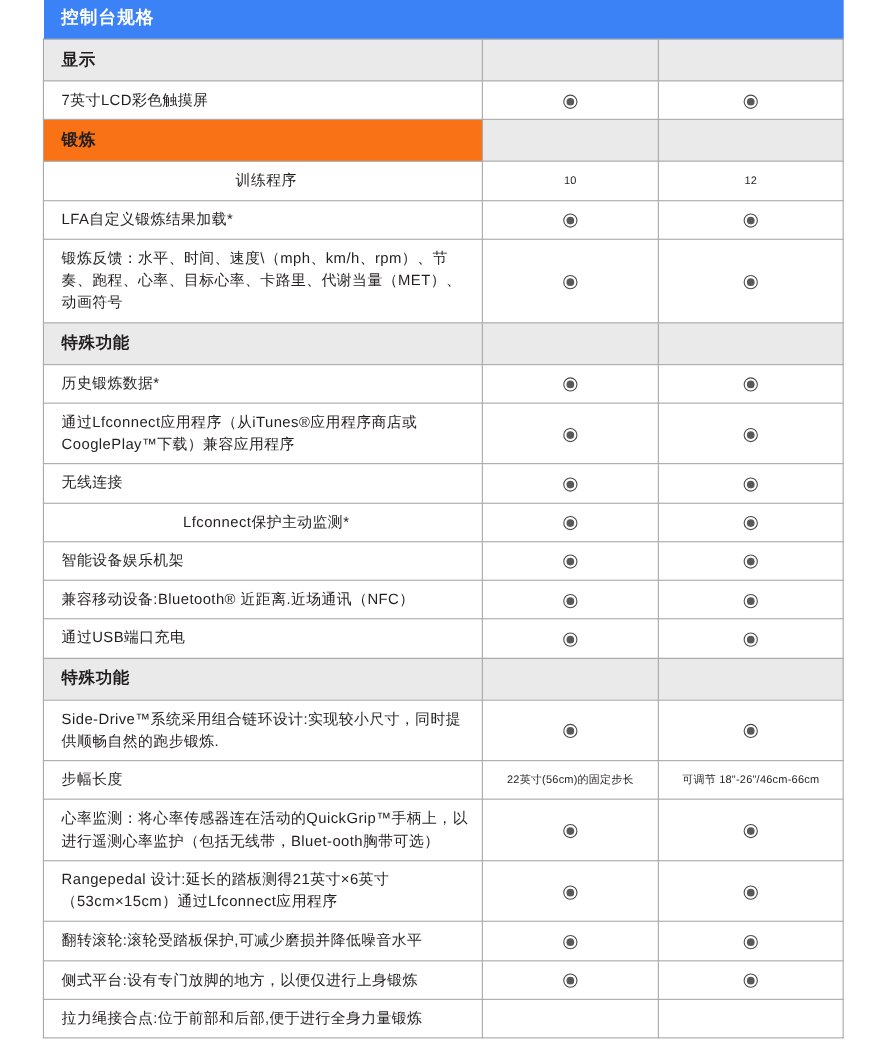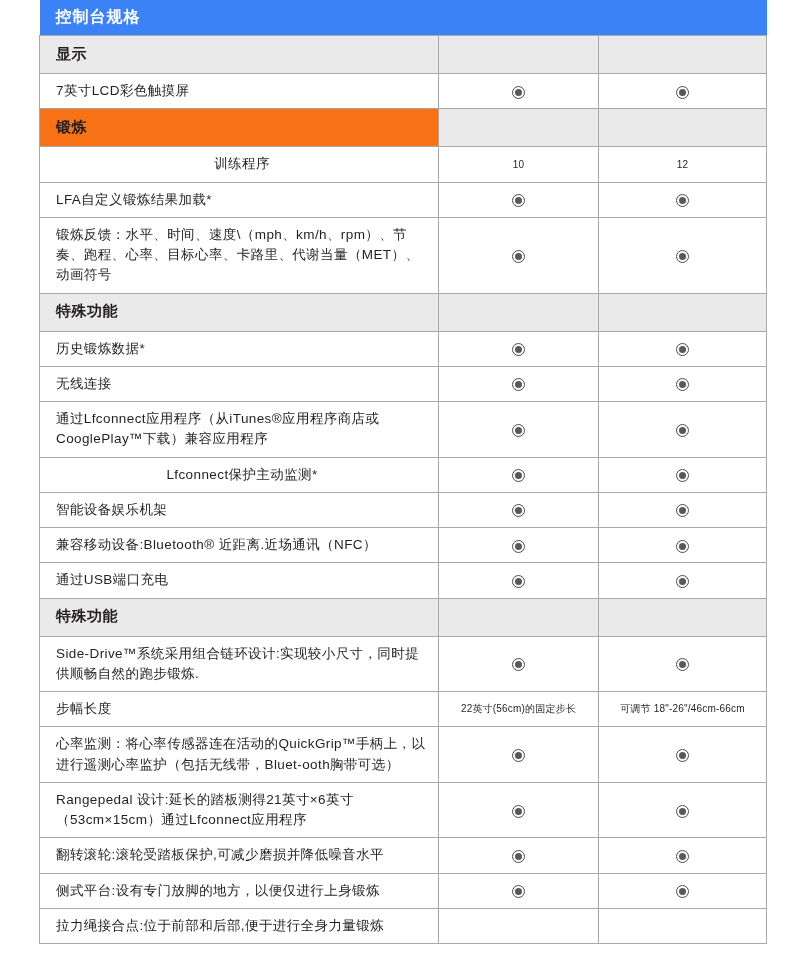--- a/index.html
+++ b/index.html
@@ -158,26 +158,26 @@
           <td class="label" style="background: rgb(234, 234, 234); border-color: rgb(168, 168, 168);">特殊功能</td>
           <td style="background: rgb(234, 234, 234); border-color: rgb(168, 168, 168);"></td>
           <td style="background: rgb(234, 234, 234); border-color: rgb(168, 168, 168);"></td>
         </tr>
         <tr class="data-row">
           <td class="label" style="border-color: rgb(168, 168, 168);">历史锻炼数据*</td>
           <td class="val" style="border-color: rgb(168, 168, 168);"><span class="dot"></span></td>
           <td class="val" style="border-color: rgb(168, 168, 168);"><span class="dot"></span></td>
         </tr>
         <tr class="data-row">
+          <td class="label" style="border-color: rgb(168, 168, 168);">通过Lfconnect应用程序（从iTunes®应用程序商店或CooglePlay™下载）兼容应用程序</td>
+          <td class="val" style="border-color: rgb(168, 168, 168);"><span class="dot"></span></td>
+          <td class="val" style="border-color: rgb(168, 168, 168);"><span class="dot"></span></td>
+        </tr>
+        <tr class="data-row">
           <td class="label" style="border-color: rgb(168, 168, 168);">无线连接</td>
-          <td class="val" style="border-color: rgb(168, 168, 168);"><span class="dot"></span></td>
-          <td class="val" style="border-color: rgb(168, 168, 168);"><span class="dot"></span></td>
-        </tr>
-        <tr class="data-row">
-          <td class="label" style="border-color: rgb(168, 168, 168);">通过Lfconnect应用程序（从iTunes®应用程序商店或CooglePlay™下载）兼容应用程序</td>
           <td class="val" style="border-color: rgb(168, 168, 168);"><span class="dot"></span></td>
           <td class="val" style="border-color: rgb(168, 168, 168);"><span class="dot"></span></td>
         </tr>
         <tr class="data-row">
           <td class="label" style="border-color: rgb(168, 168, 168); text-align: center;">Lfconnect保护主动监测*</td>
           <td class="val" style="border-color: rgb(168, 168, 168);"><span class="dot"></span></td>
           <td class="val" style="border-color: rgb(168, 168, 168);"><span class="dot"></span></td>
         </tr>
         <tr class="data-row">
           <td class="label" style="border-color: rgb(168, 168, 168);">智能设备娱乐机架</td>

